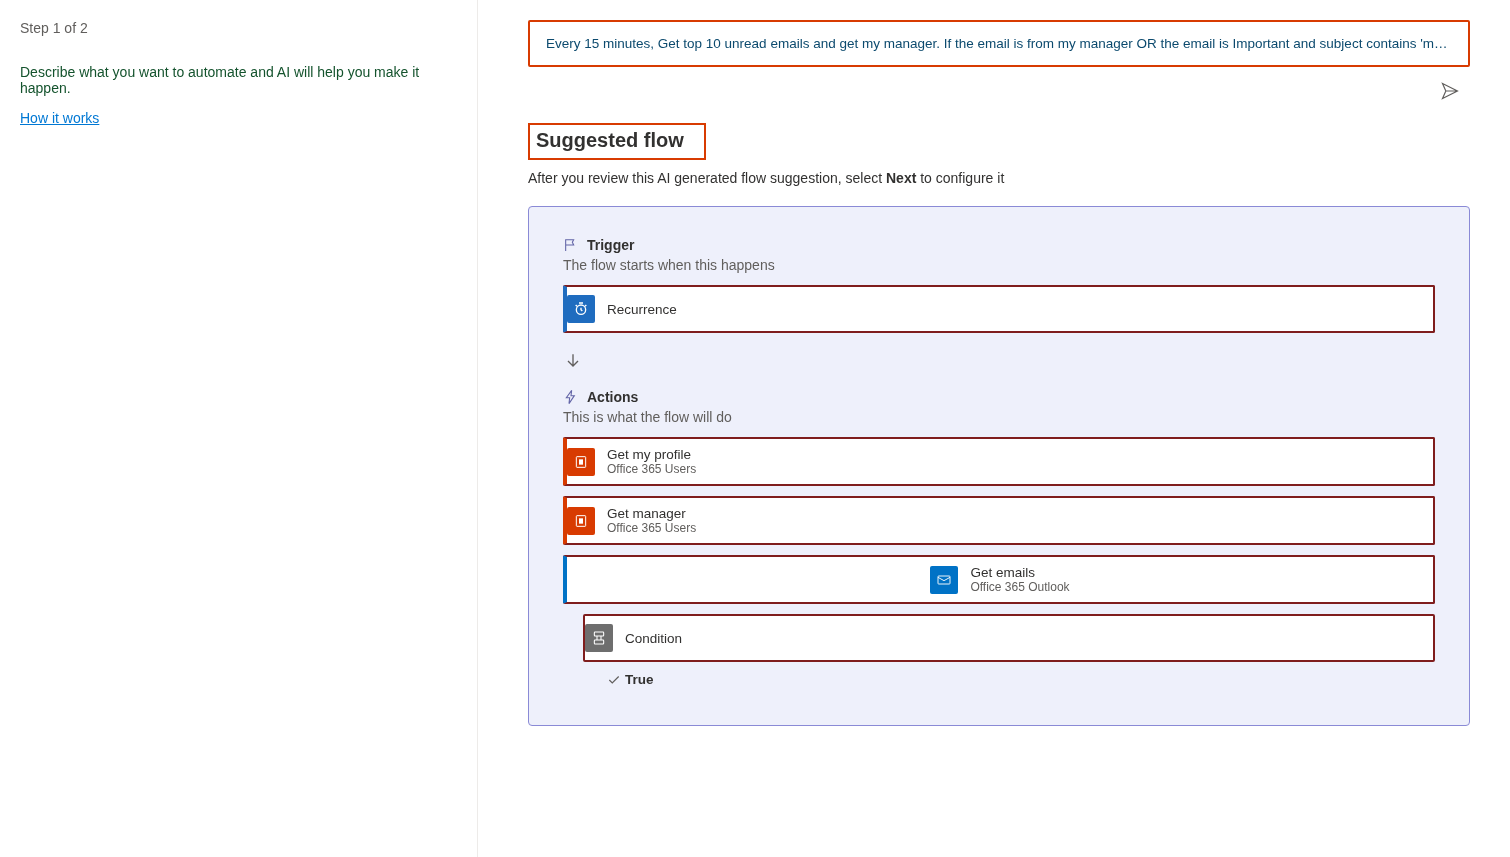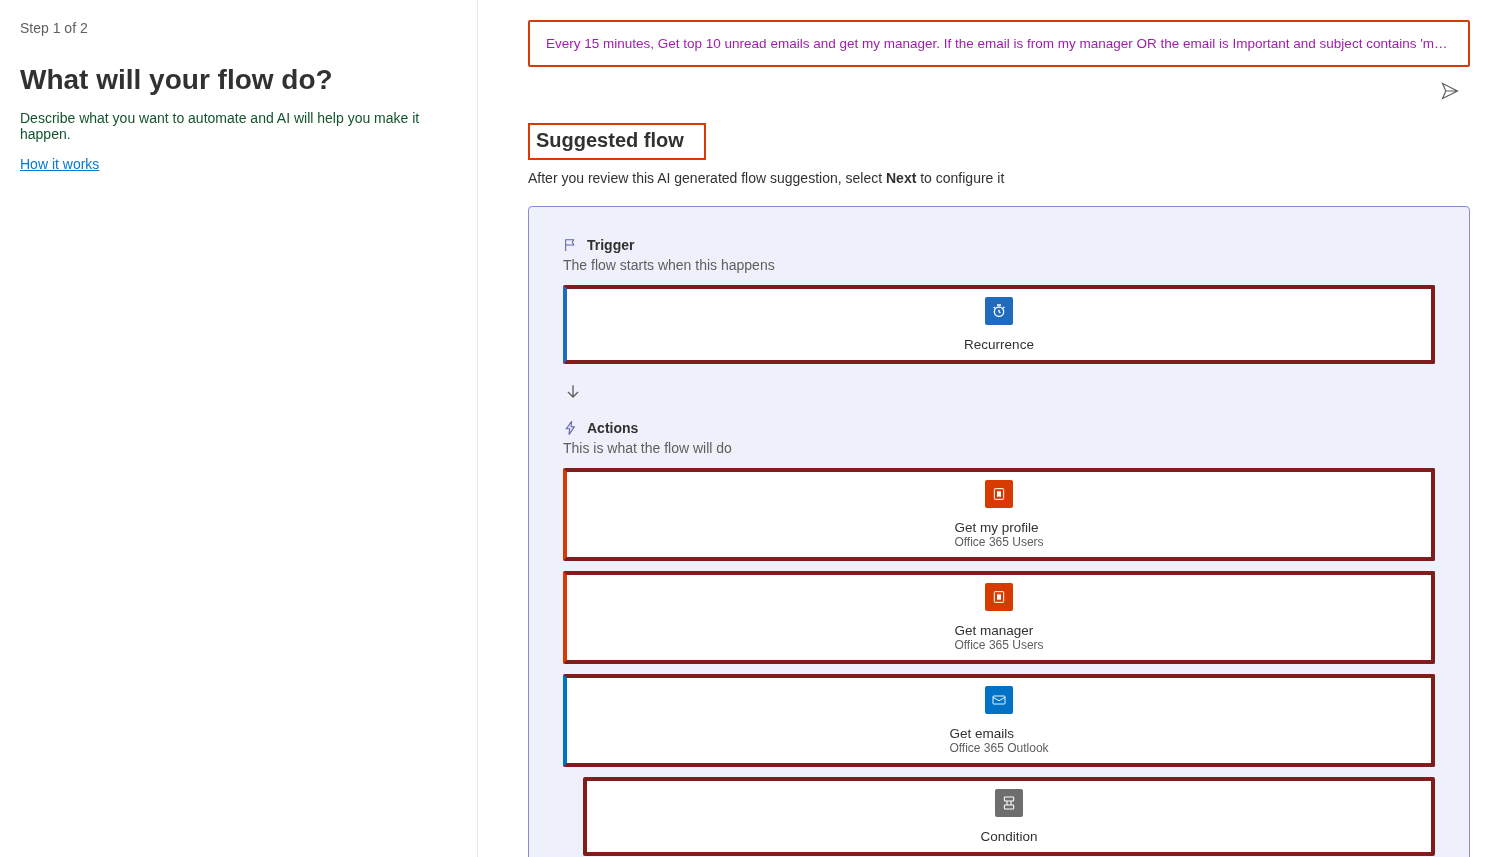--- a/index.html
+++ b/index.html
@@ -3,31 +3,31 @@
   <meta charset="utf-8">
   <style>
     * { margin: 0; padding: 0; box-sizing: border-box; }
     body { font-family: "Segoe UI", -apple-system, sans-serif; color: #323130; width: 1510px; height: 857px; overflow: hidden; display: flex; }
     .left { width: 478px; padding: 20px 20px 1px 20px; border-right: 1px solid #edebe9; }
     .step-label { font-size: 14px; color: #605e5c; margin-bottom: 28px; }
     .heading { font-size: 28px; font-weight: 600; margin-bottom: 14px; }
     .sub { font-size: 14px; color: #14532d; margin-bottom: 13px; }
     .link { color: #0078d4; text-decoration: underline; font-size: 14px; cursor: pointer; }
     .right { flex: 1; padding: 20px 40px 0 50px; overflow-y: auto; }
-    .prompt-box { border: 2px solid #d83b01; border-radius: 2px; padding: 14px 16px; font-size: 13.5px; color: #a21caf; white-space: nowrap; overflow: hidden; text-overflow: ellipsis; }
+    .prompt-box { border: 2px solid #d83b01; border-radius: 2px; padding: 14px 16px; font-size: 13.5px; color: #0c4a6e; white-space: nowrap; overflow: hidden; text-overflow: ellipsis; }
     .send-row { display: flex; justify-content: flex-end; padding: 10px 6px 18px 0; }
     .send-btn { background: none; border: none; cursor: pointer; color: #605e5c; padding: 4px; }
     .sf-header { display: inline-block; border: 2px solid #d83b01; padding: 4px 20px 6px 6px; margin-bottom: 10px; }
     .sf-header h2 { font-size: 20px; font-weight: 600; }
     .sf-sub { font-size: 14px; color: #323130; margin-bottom: 20px; }
     .sf-sub b { font-weight: 600; }
     .flow-canvas { border: 1px solid #8a8ad6; border-radius: 4px; background: #eef0fb; padding: 30px 34px; }
     .section-head { display: flex; align-items: center; gap: 8px; font-size: 14px; font-weight: 600; color: #323130; }
     .section-sub { font-size: 14px; color: #605e5c; margin-top: 4px; margin-bottom: 12px; }
-    .card { background: #fff; border: 4px solid #7f1d1d; border-radius: 2px; display: flex; align-items: center; padding: 8px 26px; gap: 12px; margin-bottom: 10px; cursor: pointer; flex-direction: column; }
+    .card { background: #fff; border: 2px solid #7f1d1d; border-radius: 2px; display: flex; align-items: center; padding: 8px 0; gap: 12px; margin-bottom: 10px; cursor: pointer; }
     .card.accent-blue   { border-left: 4px solid #1f6cbf; }
     .card.accent-orange { border-left: 4px solid #d83b01; }
     .card.accent-blue2  { border-left: 4px solid #0072c6; justify-content: center; }
     .card.accent-red    { border-left: 4px solid #d13438; }
     .card .title { font-size: 13.5px; font-weight: 400; }
     .card .svc   { font-size: 12px; color: #605e5c; }
     .ibox { width: 28px; height: 28px; border-radius: 2px; display: flex; align-items: center; justify-content: center; color: #fff; flex-shrink: 0; }
     .ibox.blue   { background: #1f6cbf; }
     .ibox.orange { background: #d83b01; }
     .ibox.blue2  { background: #0072c6; }
@@ -38,21 +38,20 @@
     .nested-2 { margin-left: 20px; }
     .branch-label { display: flex; align-items: center; gap: 4px; font-size: 13.5px; font-weight: 600; color: #323130; margin: 4px 0 8px 4px; }
     svg { display:block; }
     .hicon { color:#6264a7; }
   </style>
 </head>
 <body>
 
 <div class="left">
   <div class="step-label">Step 1 of 2</div>
-  <h1 class="heading">What will your flow do?</h1>
   <div class="sub">Describe what you want to automate and AI will help you make it happen.</div>
   <a class="link">How it works</a>
 </div>
 
 <div class="right">
 
   <div class="prompt-box">Every 15 minutes, Get top 10 unread emails and get my manager. If the email is from my manager OR the email is Important and subject contains 'mee...</div>
 
   <div class="send-row">
     <button class="send-btn">

